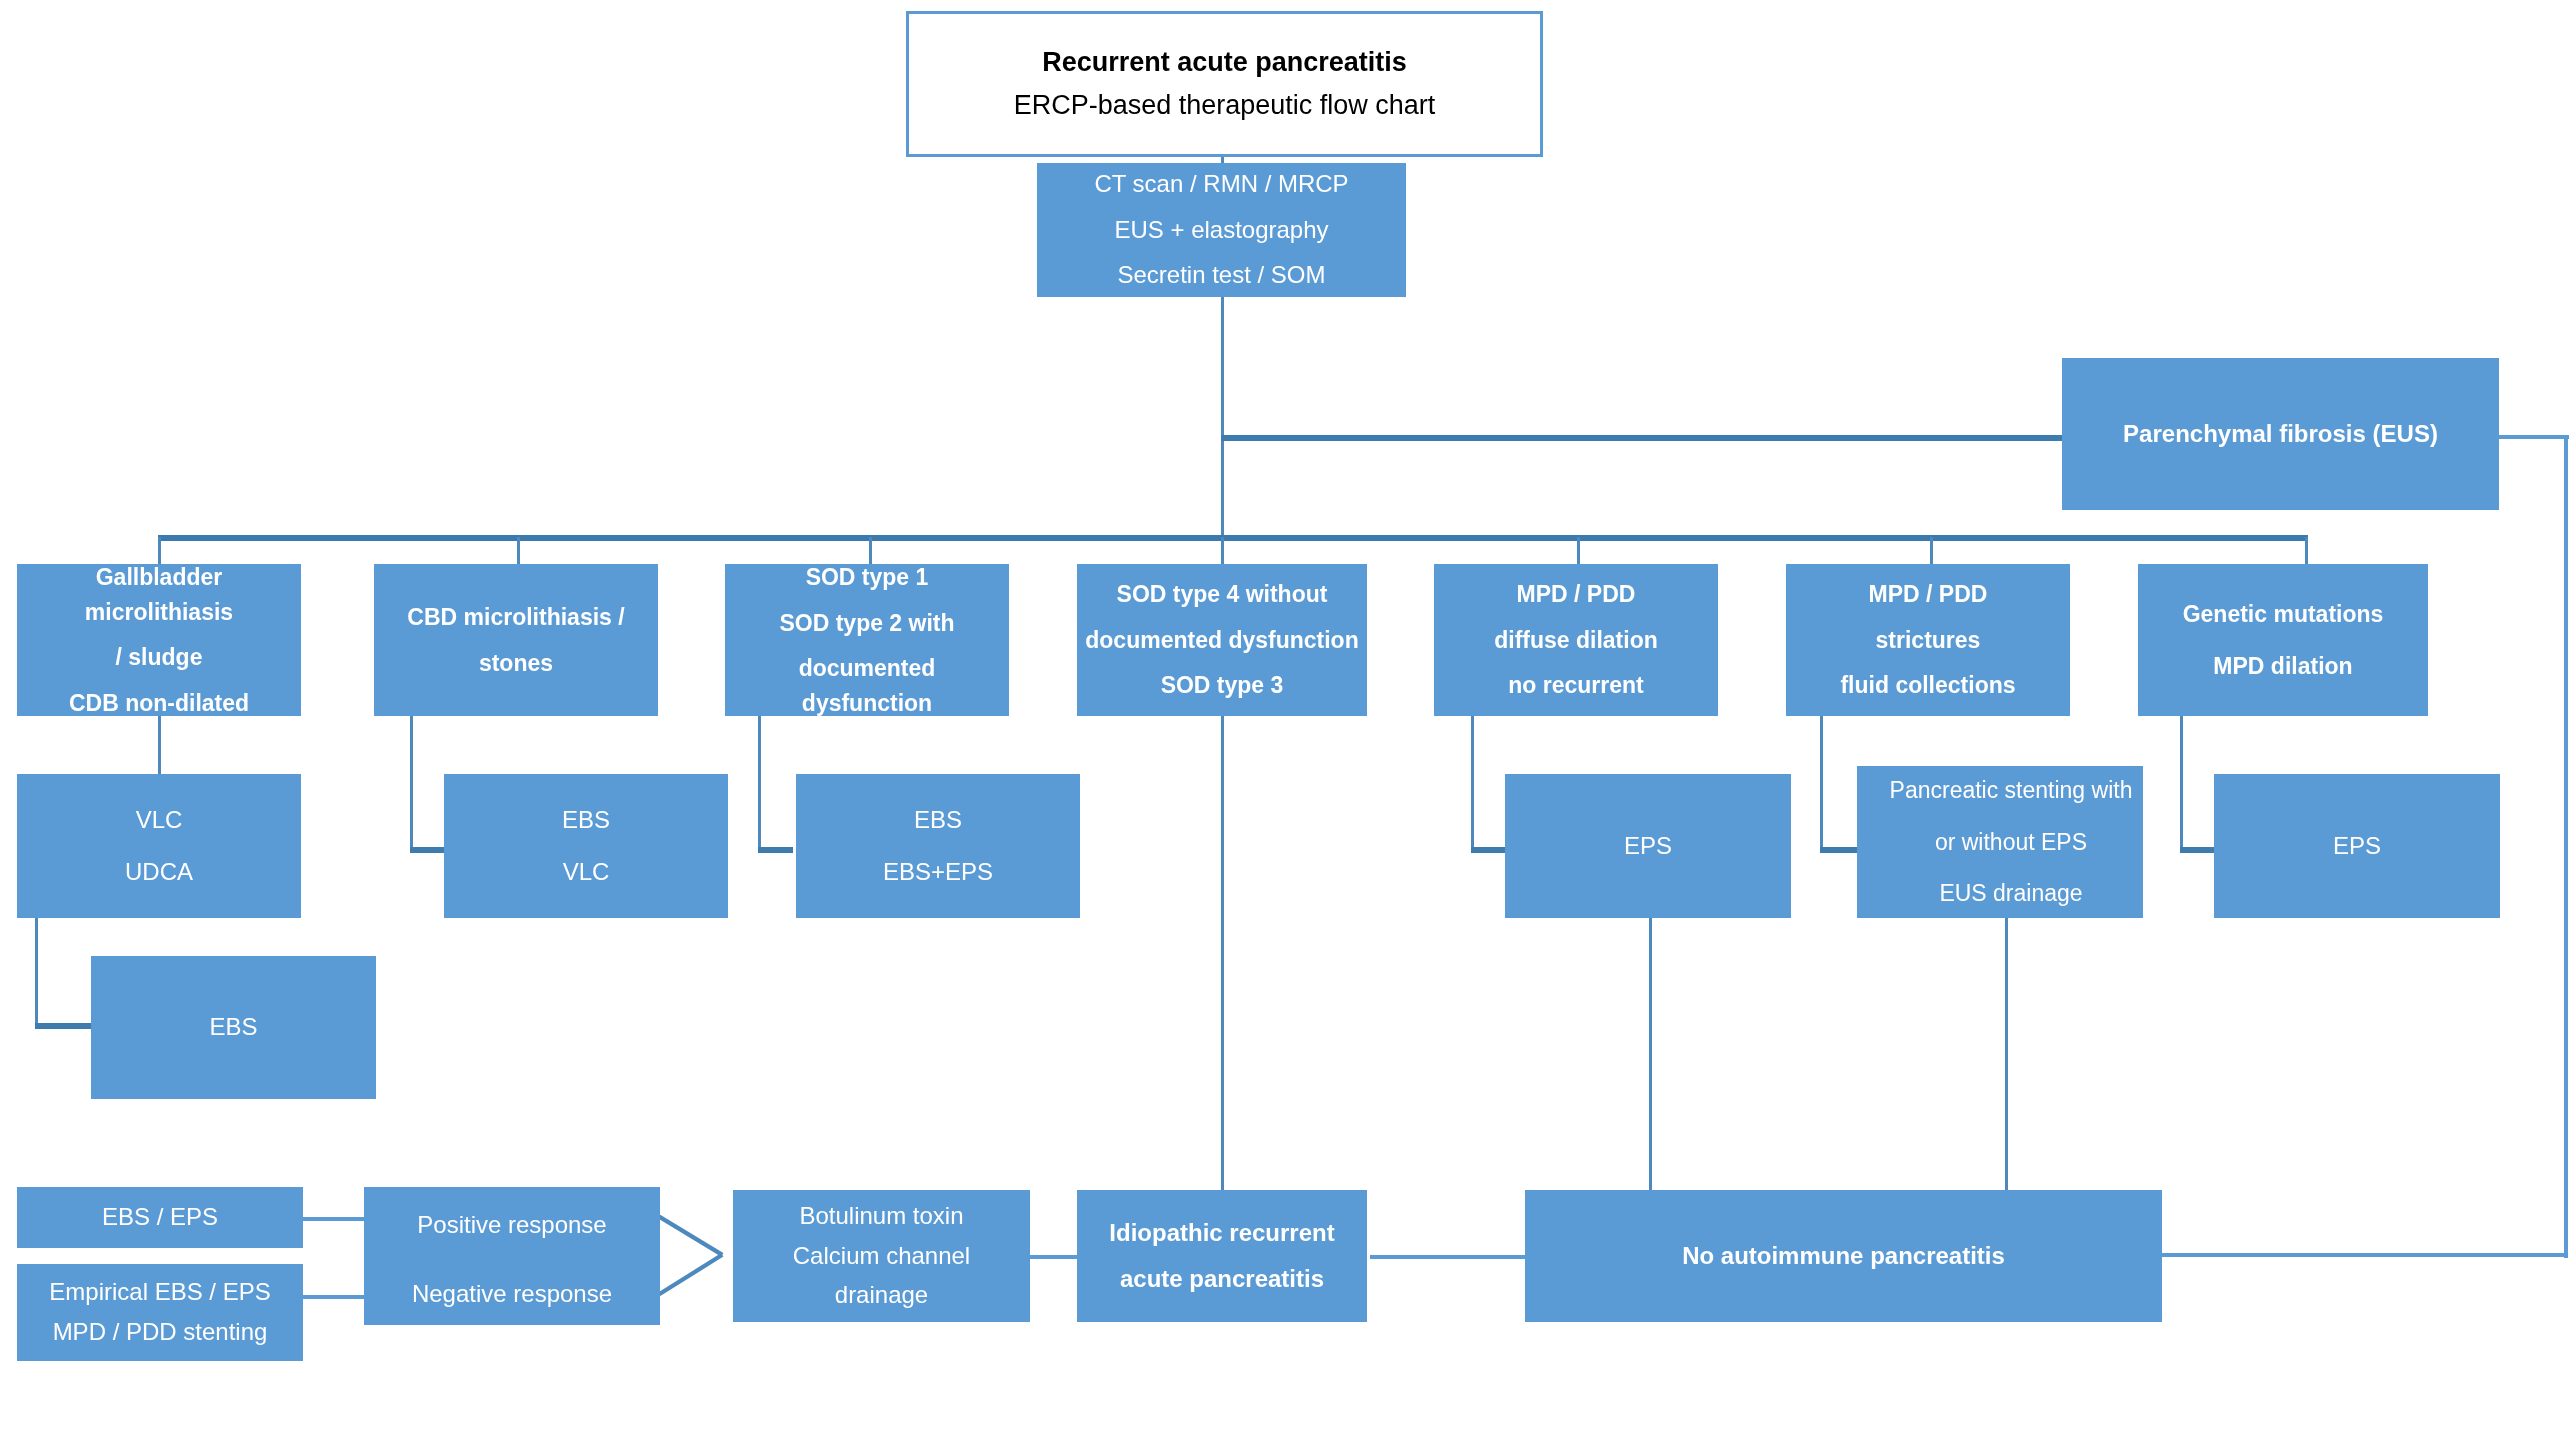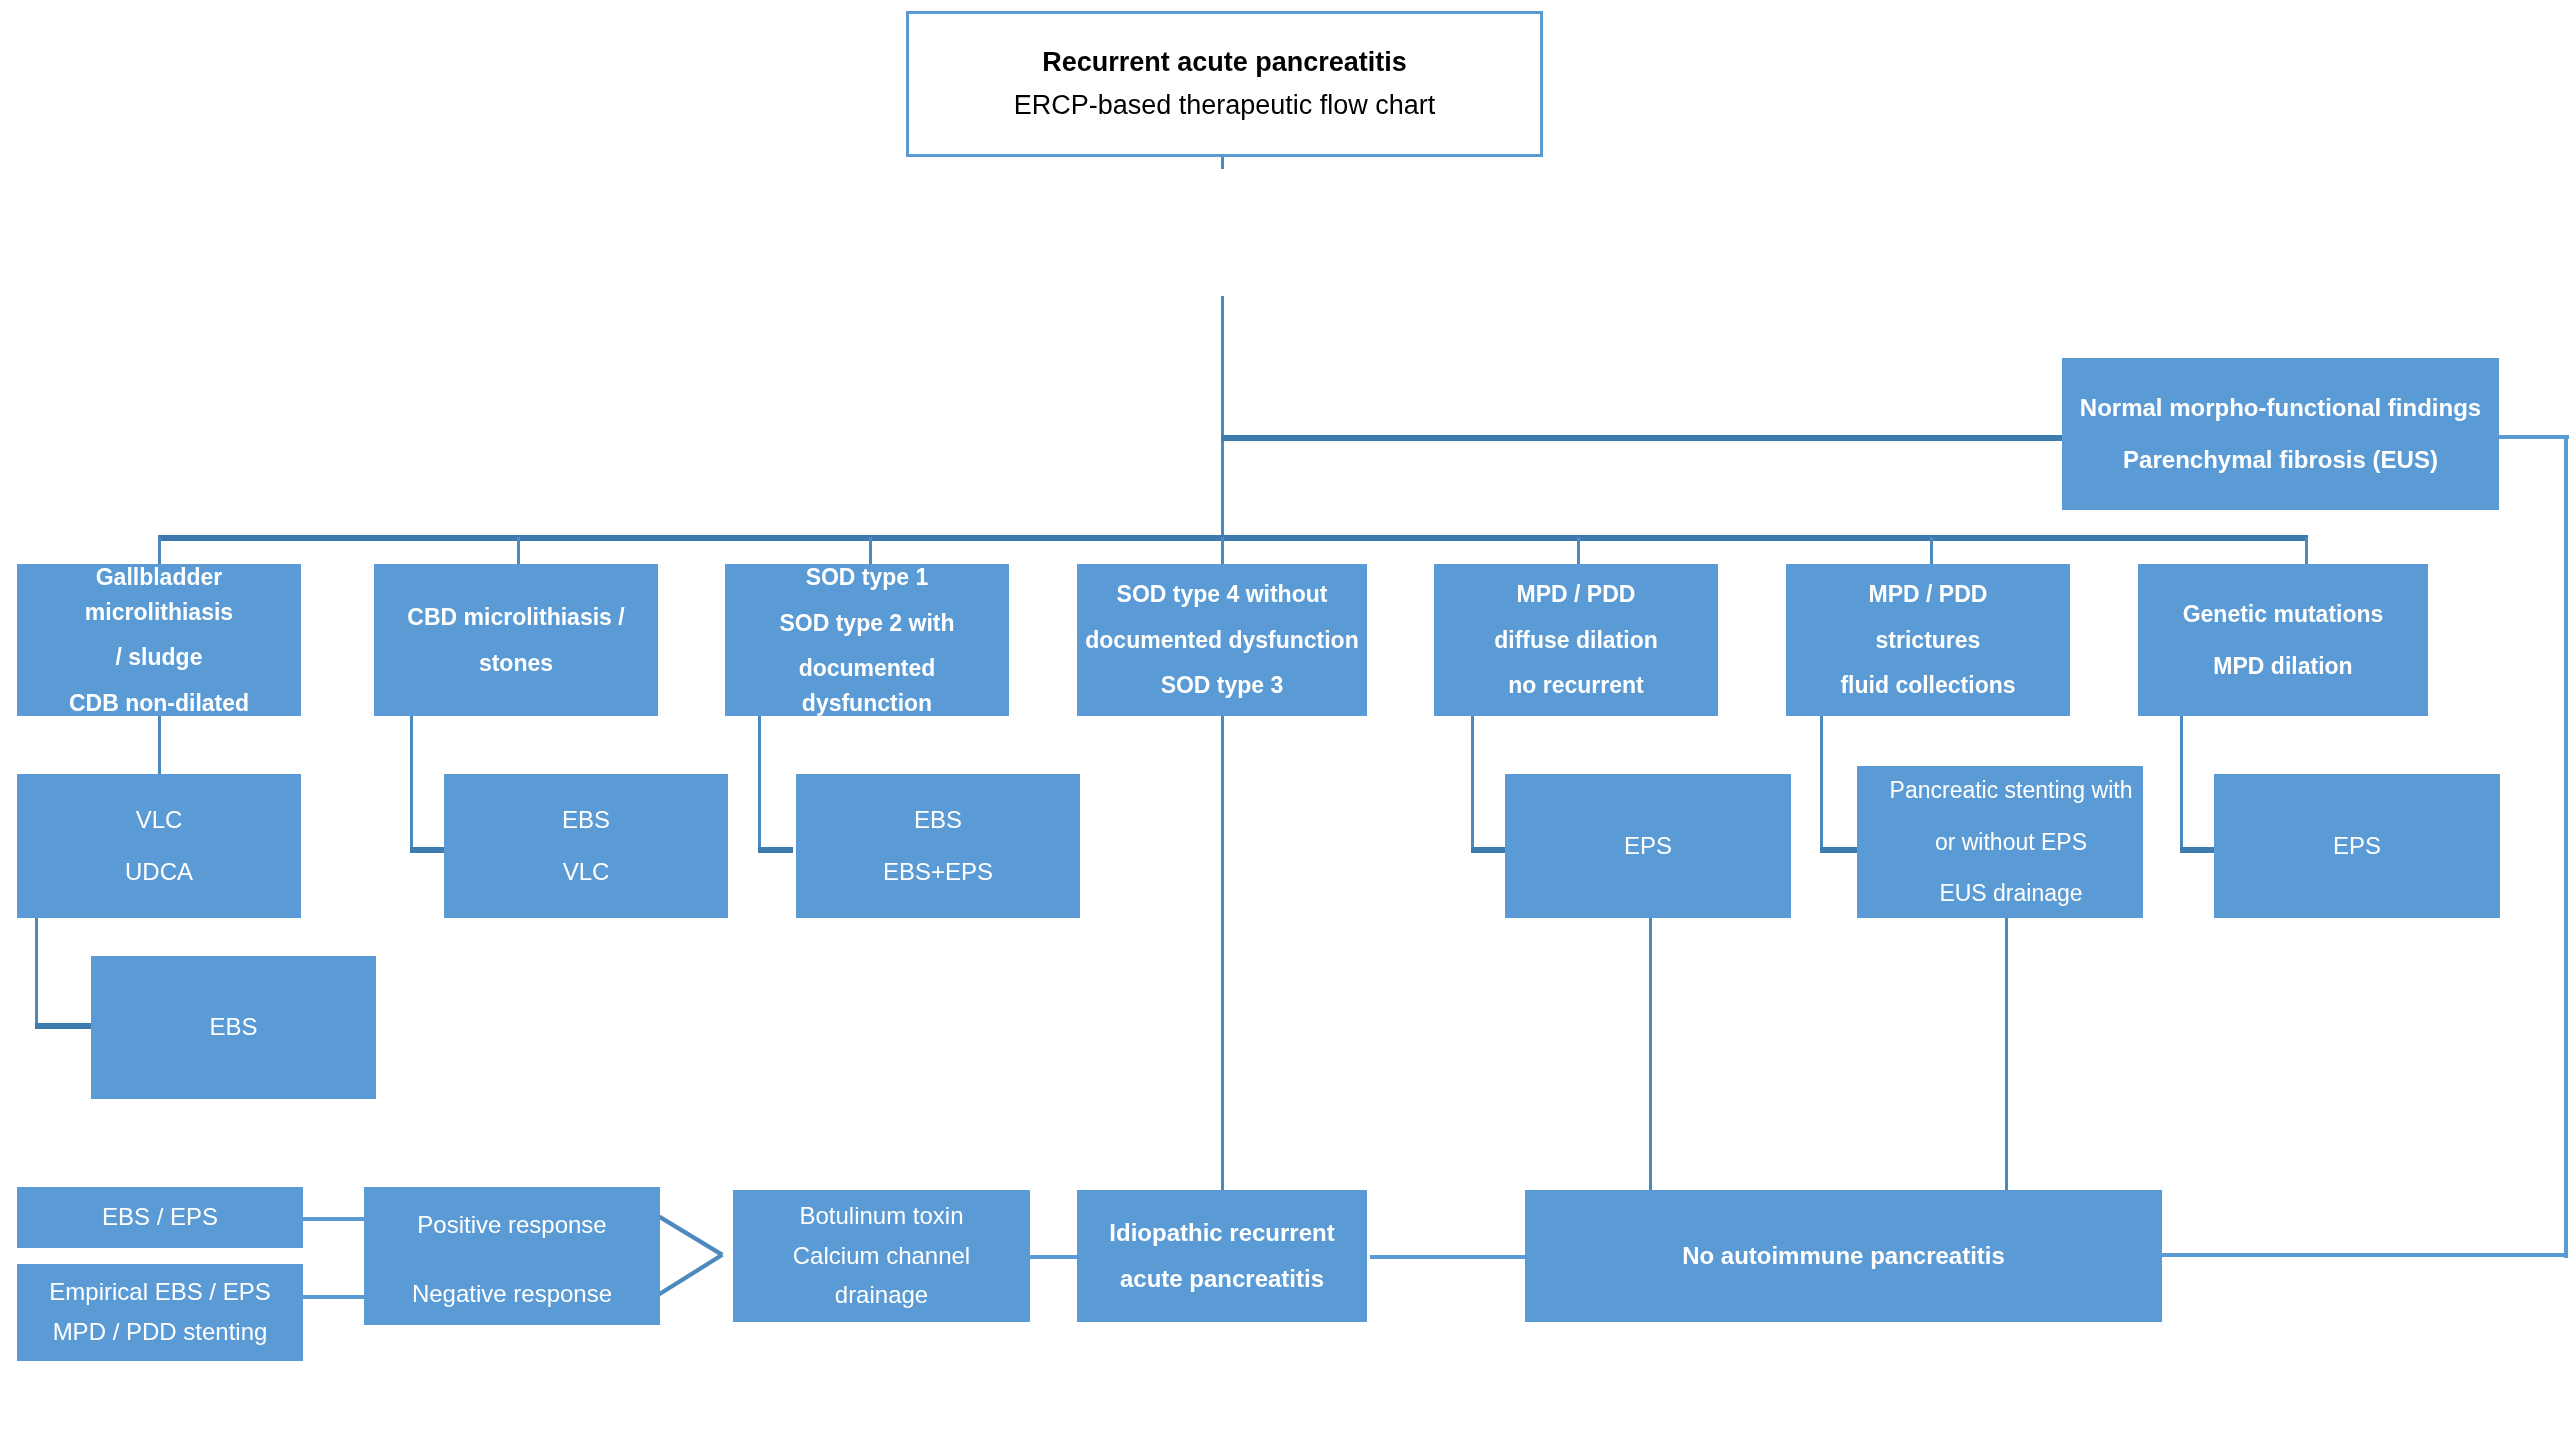--- a/index.html
+++ b/index.html
@@ -129,23 +129,27 @@
   <svg id="diagonals" viewBox="0 0 4244 2360" preserveAspectRatio="none">
     <line x1="1086" y1="2005" x2="1190" y2="2068" stroke="#4E89BE" stroke-width="7"></line>
     <line x1="1086" y1="2133" x2="1190" y2="2068" stroke="#4E89BE" stroke-width="7"></line>
   </svg>
 
   <div class="box title fs-44 gap-sm" style="left:906px; top:11px; width:637px; height:146px;">
     <span class="ln strong">Recurrent acute pancreatitis</span>
     <span class="ln">ERCP-based therapeutic flow chart</span>
   </div>
 
+  <div class="box fs-40 gap-md" style="left:1037px; top:163px; width:369px; height:134px;">
+    <span class="ln">CT scan / RMN / MRCP</span>
+    <span class="ln">EUS + elastography</span>
+    <span class="ln">Secretin test / SOM</span>
+  </div>
 
   <div class="box fs-40 gap-lg w-bold" style="left:2062px; top:358px; width:437px; height:152px;">
-    <span class="ln">Normal morpho-functional findings</span>
     <span class="ln">Parenchymal fibrosis (EUS)</span>
   </div>
 
   <div class="box fs-38 gap-md w-bold" style="left:17px; top:564px; width:284px; height:152px;">
     <span class="ln">Gallbladder microlithiasis</span>
     <span class="ln">/ sludge</span>
     <span class="ln">CDB non-dilated</span>
   </div>
 
   <div class="box fs-38 gap-md w-bold" style="left:374px; top:564px; width:284px; height:152px;">

